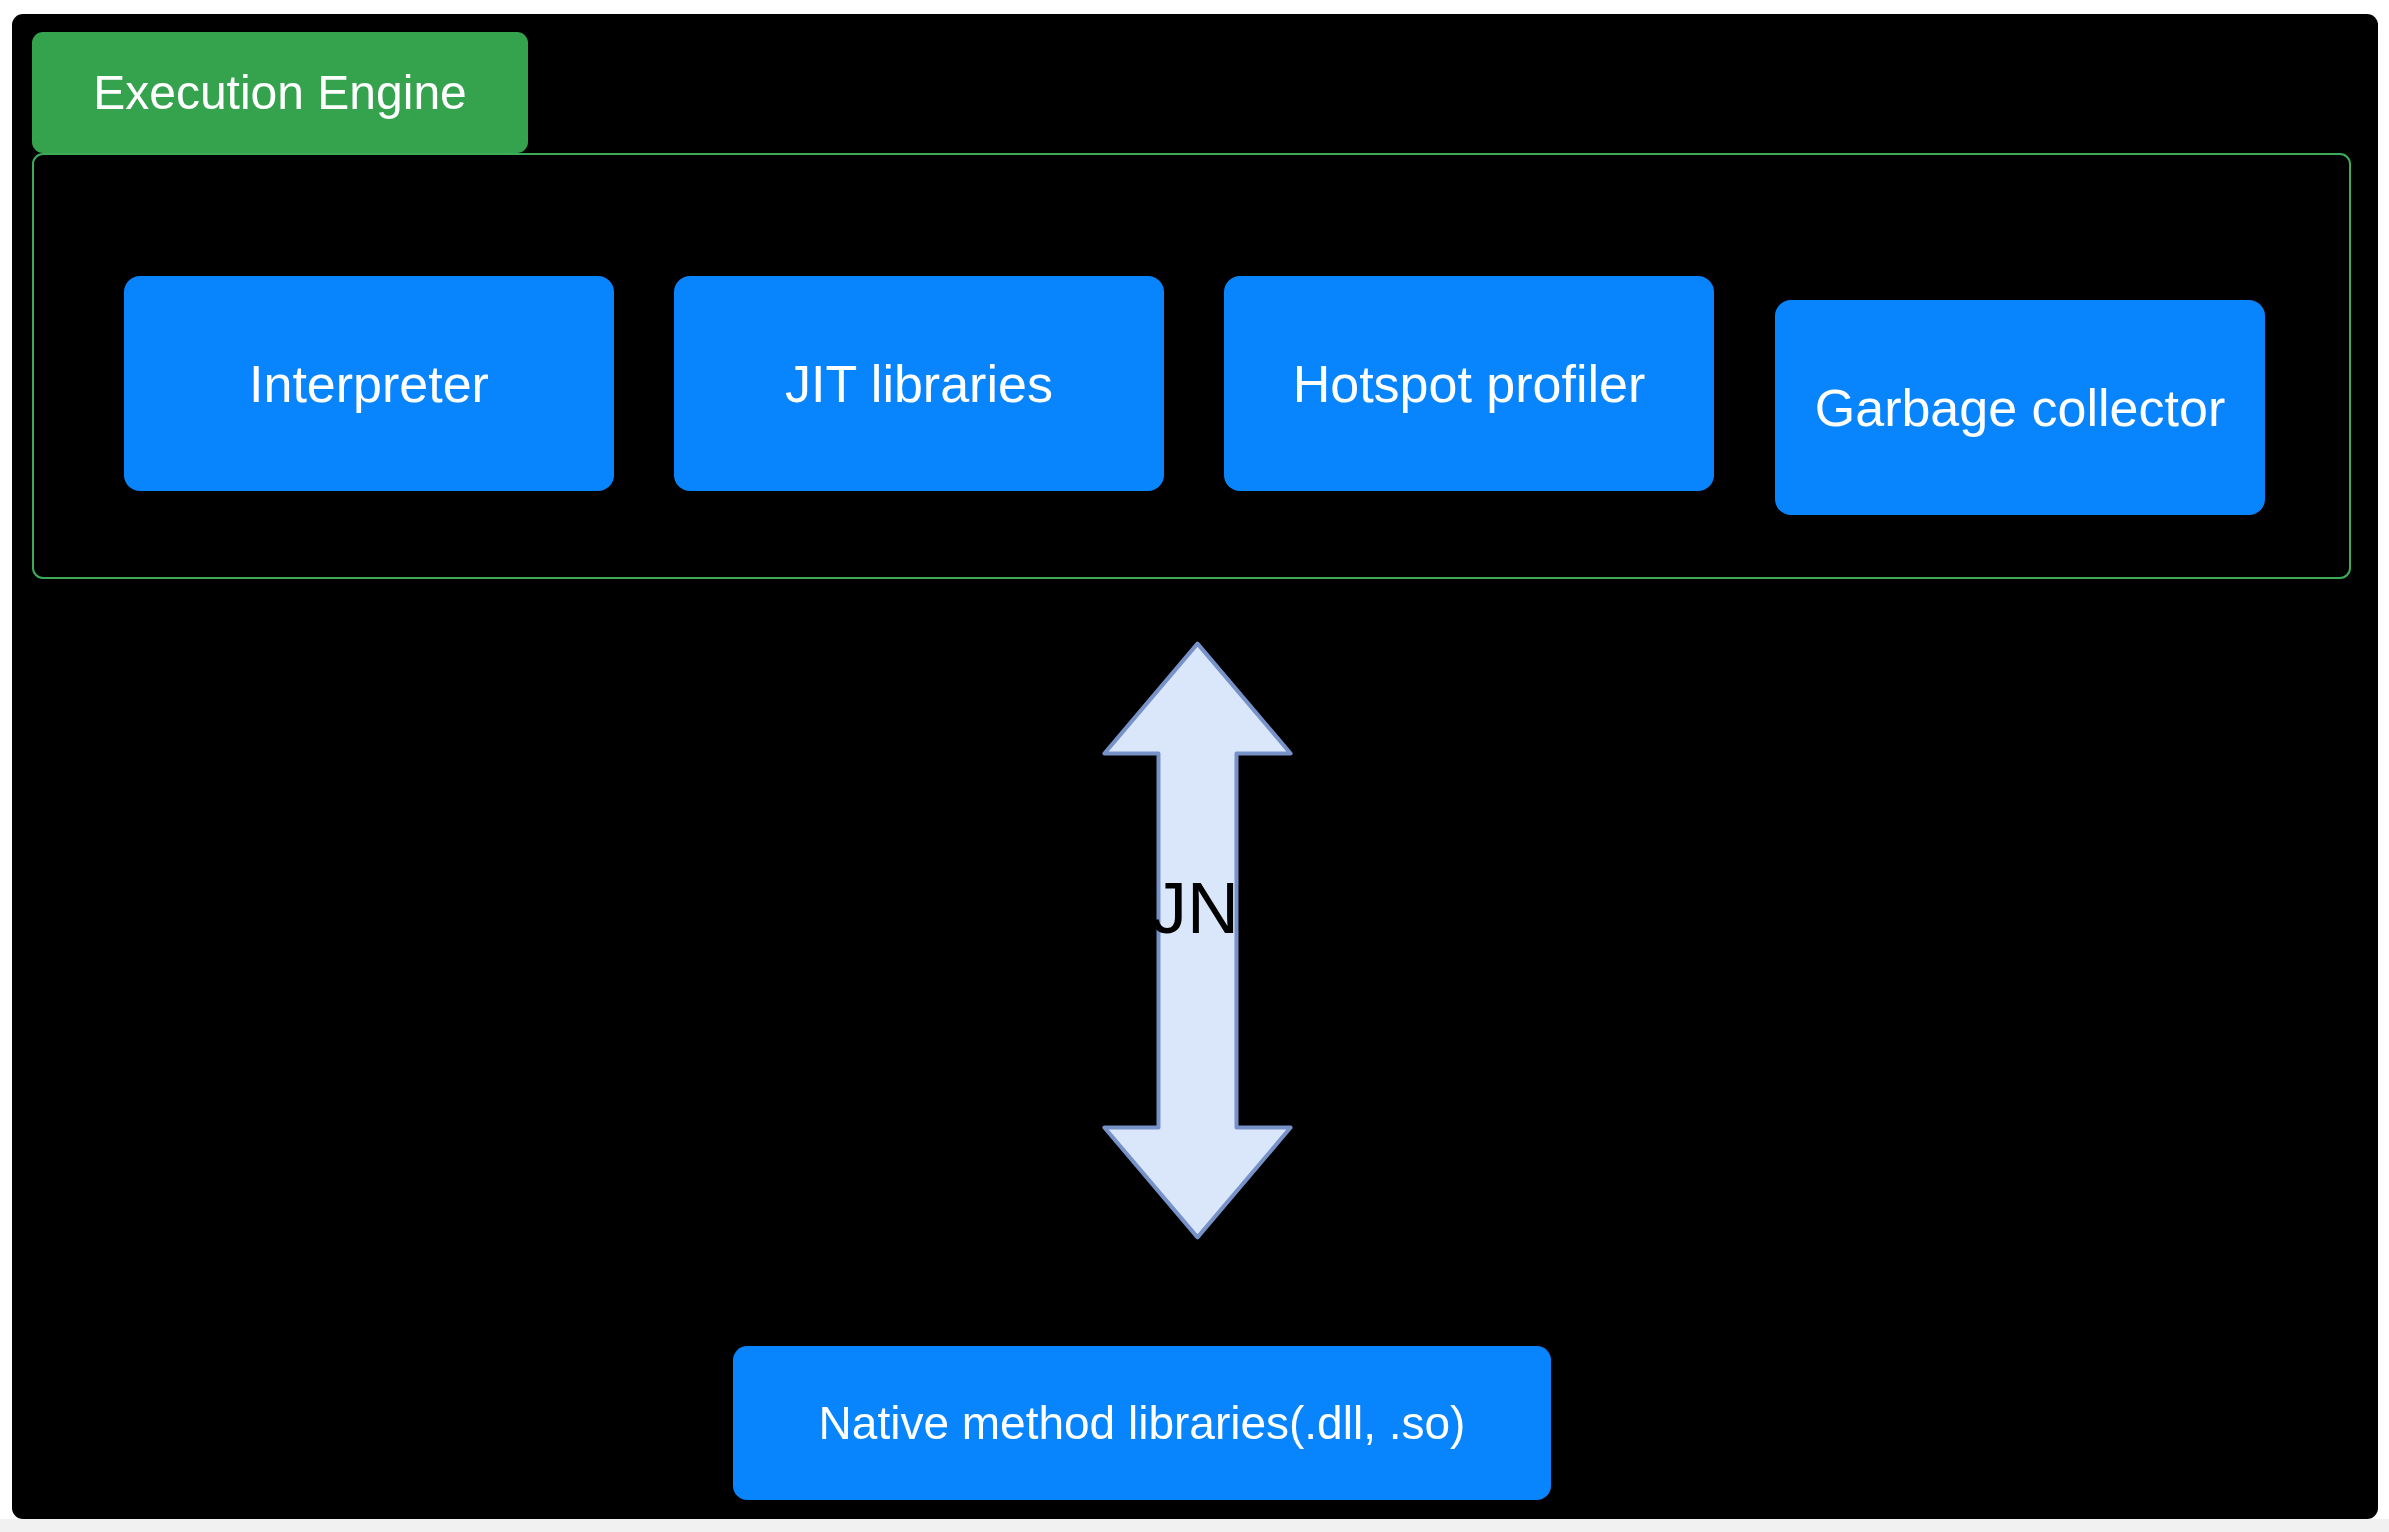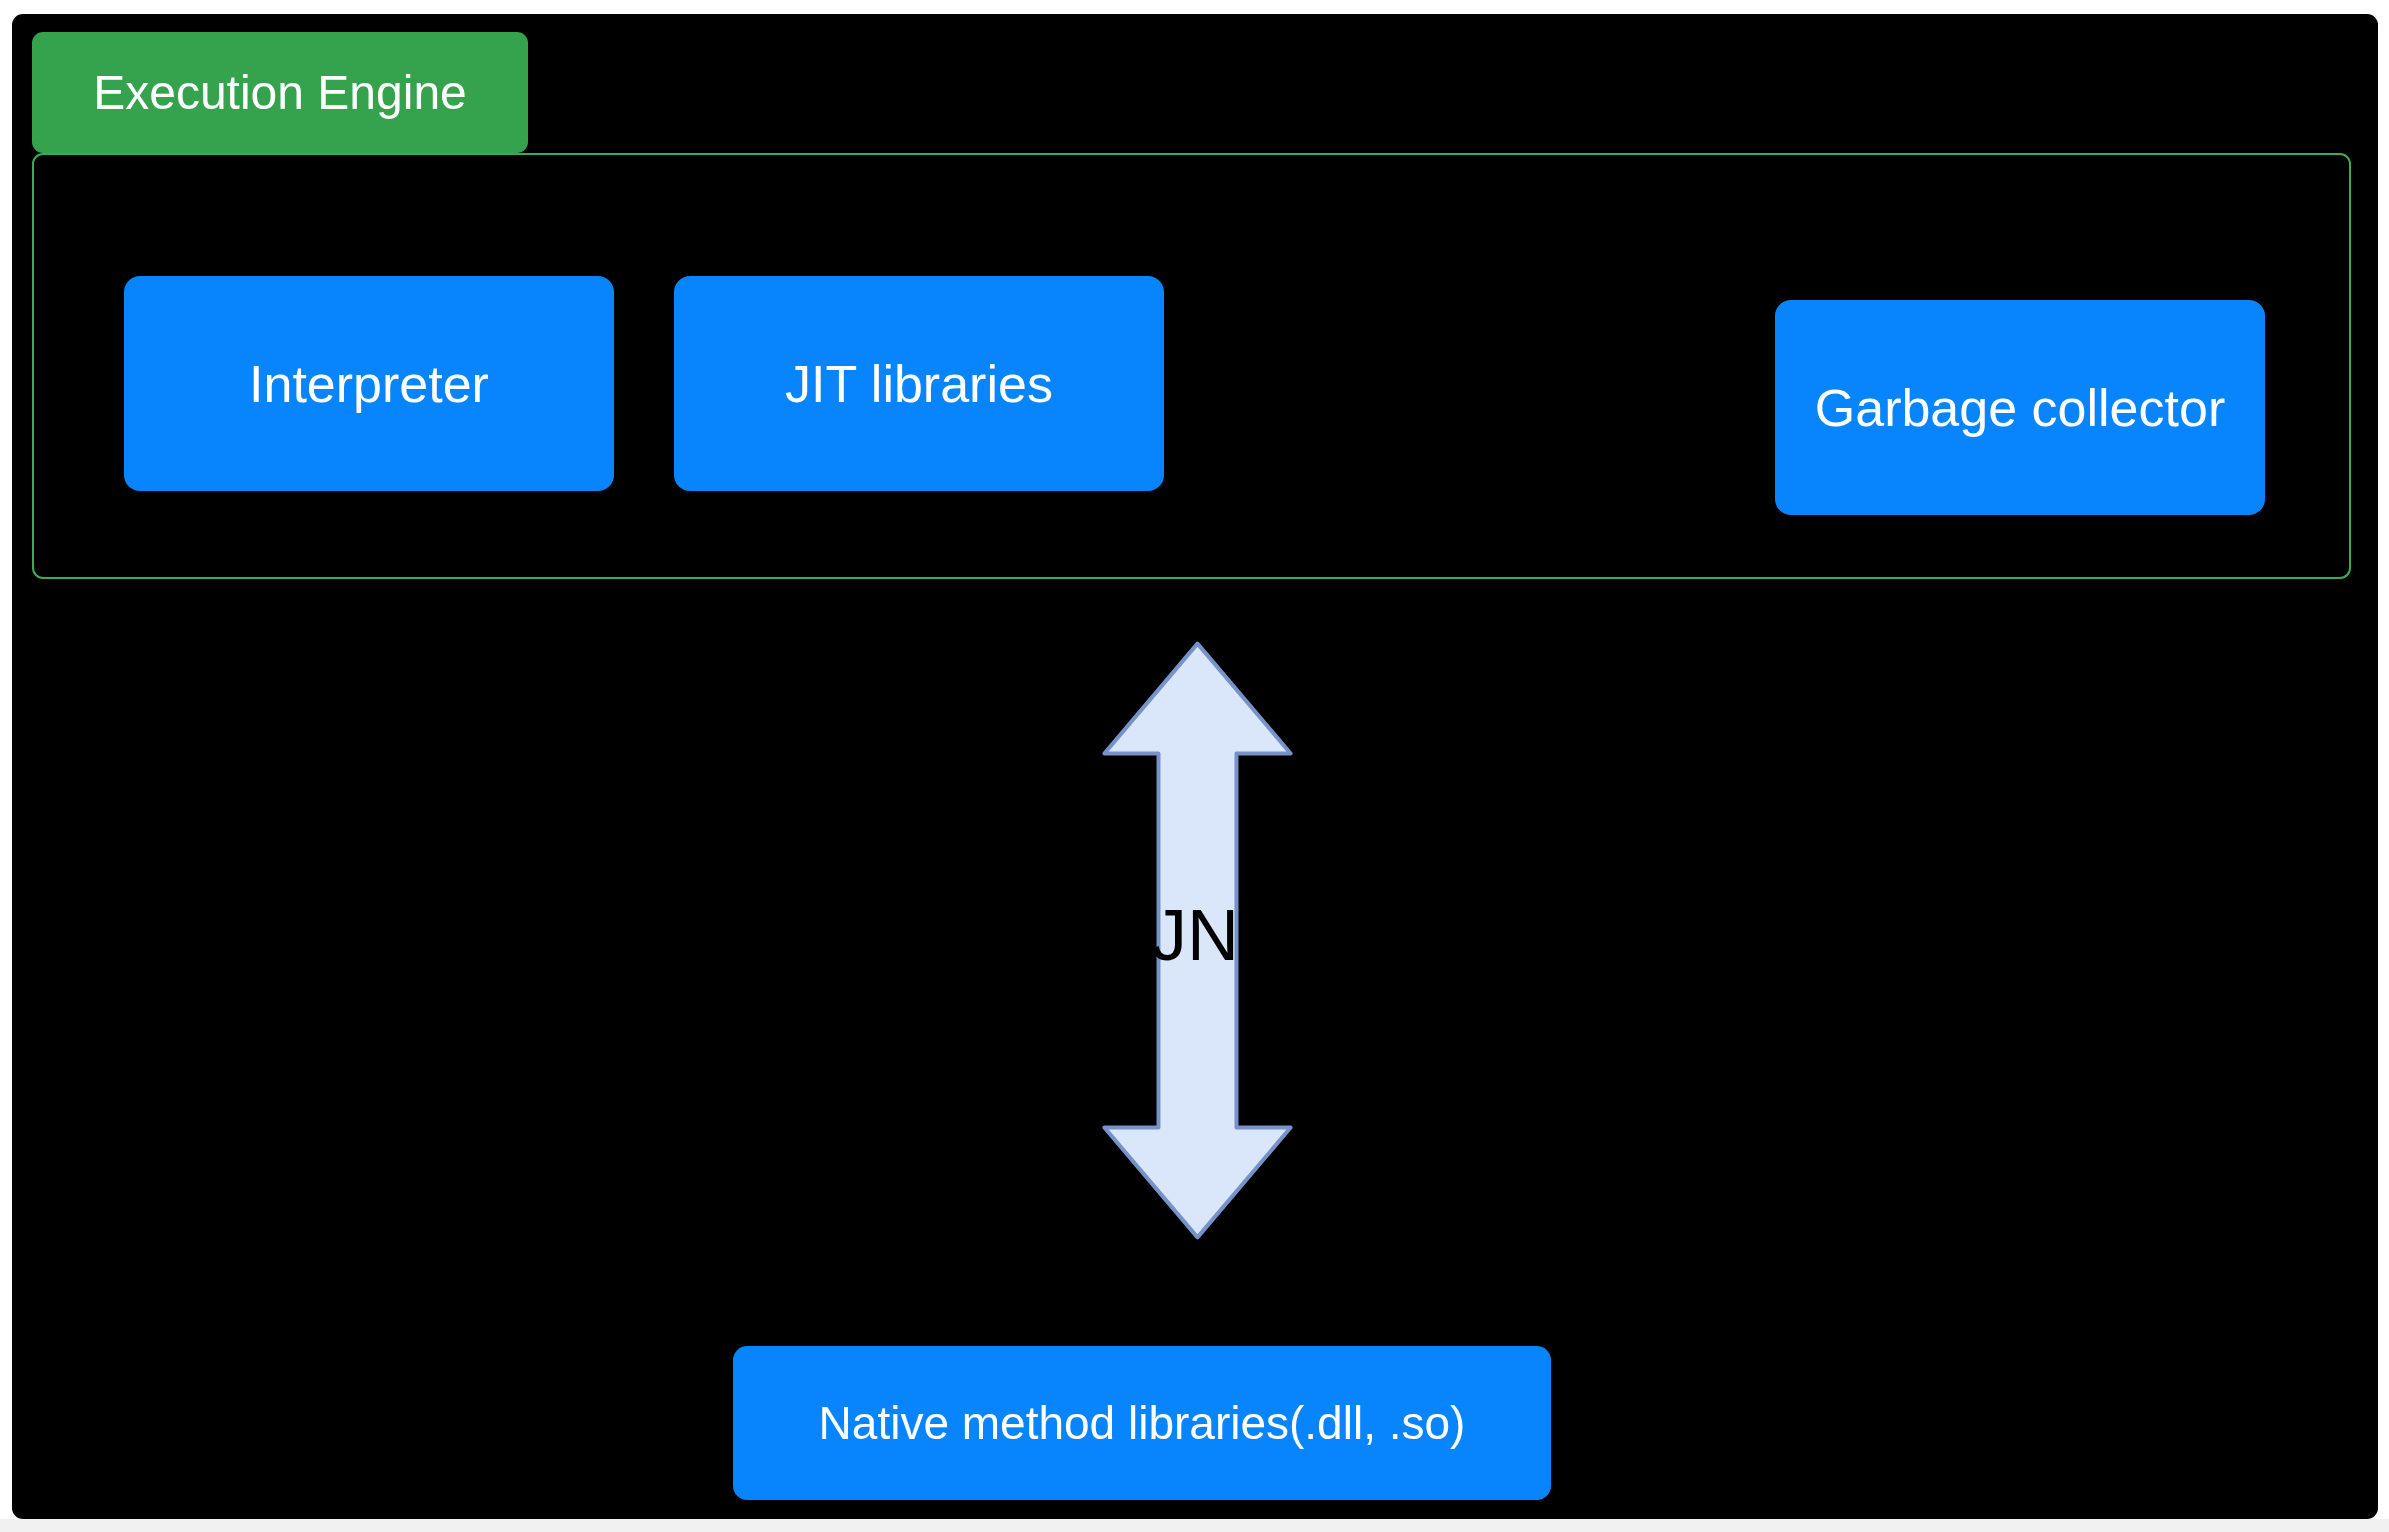--- a/index.html
+++ b/index.html
@@ -63,21 +63,21 @@
   .component.c0 { left: 112px; }
   .component.c1 { left: 662px; }
   .component.c2 { left: 1212px; }
   .component.c3 { left: 1763px; margin-top: 24px; }
   .jni-arrow {
     position: absolute; left: 1090px; top: 627px;
     width: 191px; height: 599px;
     z-index: 1;
   }
   .jni-label {
-    position: absolute; left: 1139px; top: 882px;
+    position: absolute; left: 1139px; top: 855px;
     font-size: 72px; line-height: 1.1;
     color: var(--text-dark);
     z-index: 2;
     white-space: nowrap;
   }
   .native-box {
     position: absolute; left: 721px; top: 1332px;
     width: 818px; height: 154px;
     background: var(--blue-fill);
     border-radius: 14.3px;
@@ -97,20 +97,23 @@
     <div class="engine-label">
       <span>Execution Engine</span>
     </div>
 
     <div class="component c0">
       <span>Interpreter</span>
     </div>
     <div class="component c1">
       <span>JIT libraries</span>
     </div>
+    <div class="component c2">
+      <span>Hotspot profiler</span>
+    </div>
     <div class="component c3">
       <span>Garbage collector</span>
     </div>
 
     <svg class="jni-arrow" viewBox="0 0 240 752" xmlns="http://www.w3.org/2000/svg">
       <polygon points="120,3 237,141 169,141 169,611 237,611 120,749 3,611 71,611 71,141 3,141" fill="var(--arrow-fill)" stroke="var(--arrow-stroke)" stroke-width="5" stroke-linejoin="round"></polygon>
     </svg>
 
     <div class="jni-label">JN</div>
 

